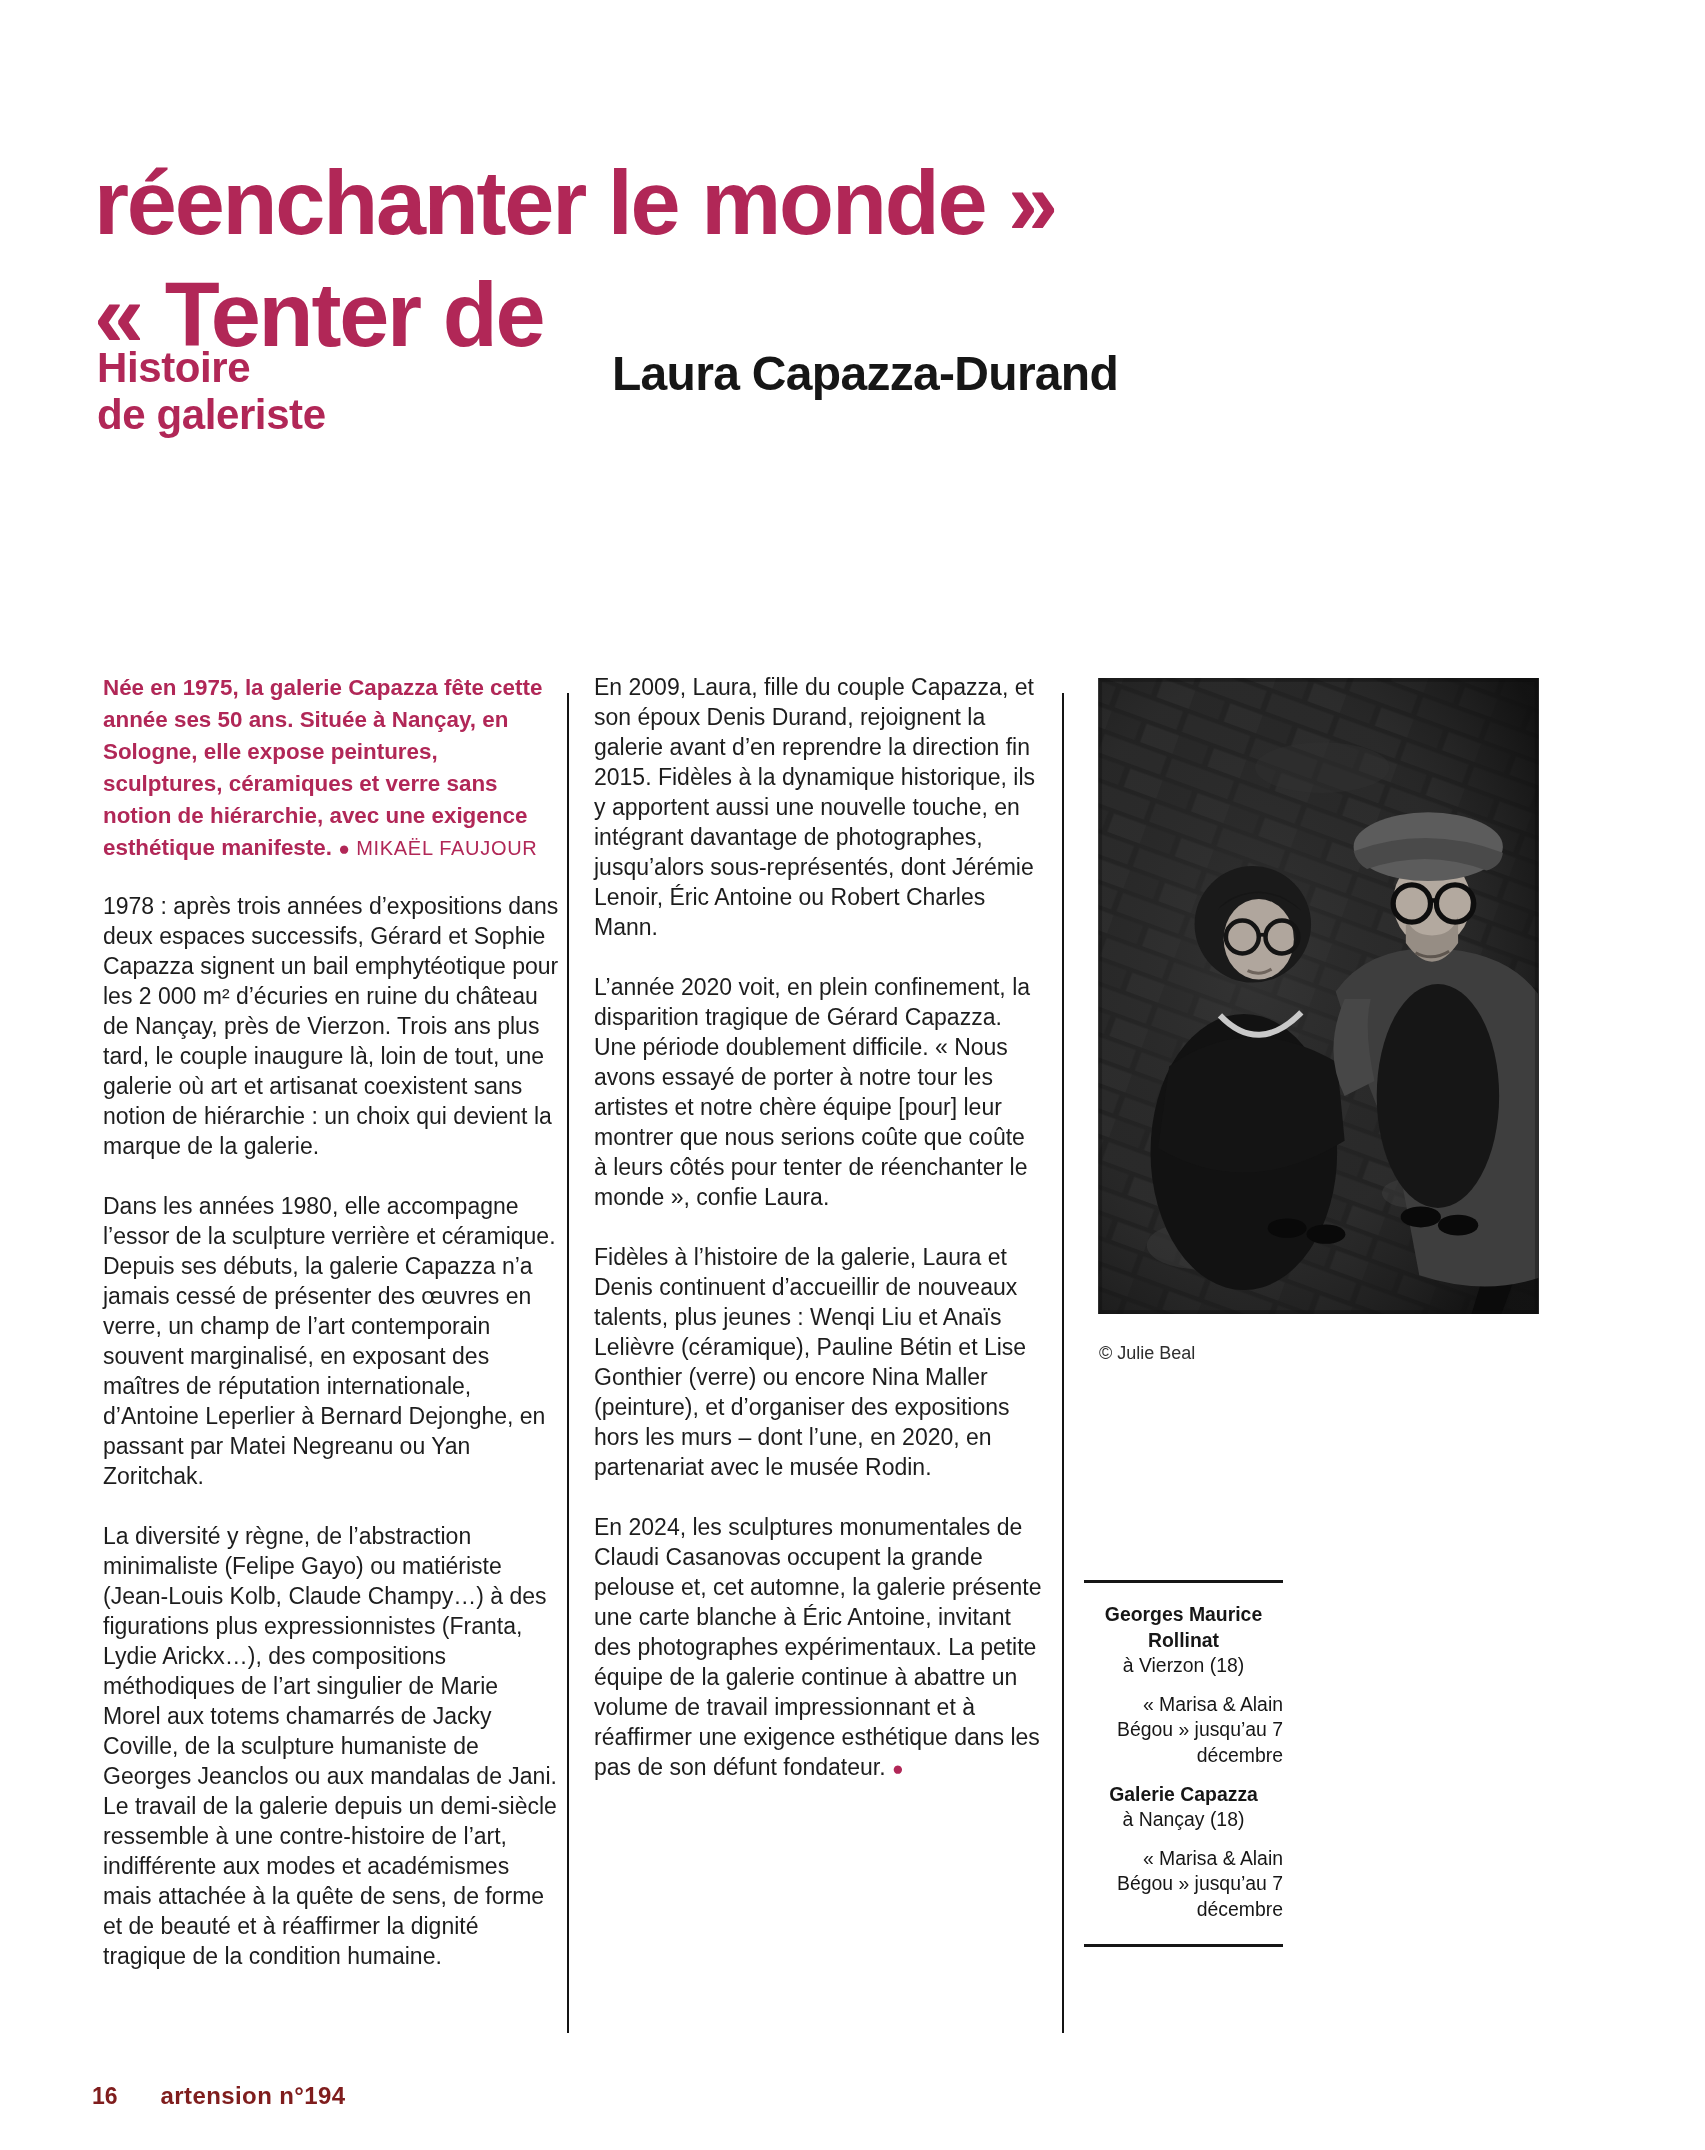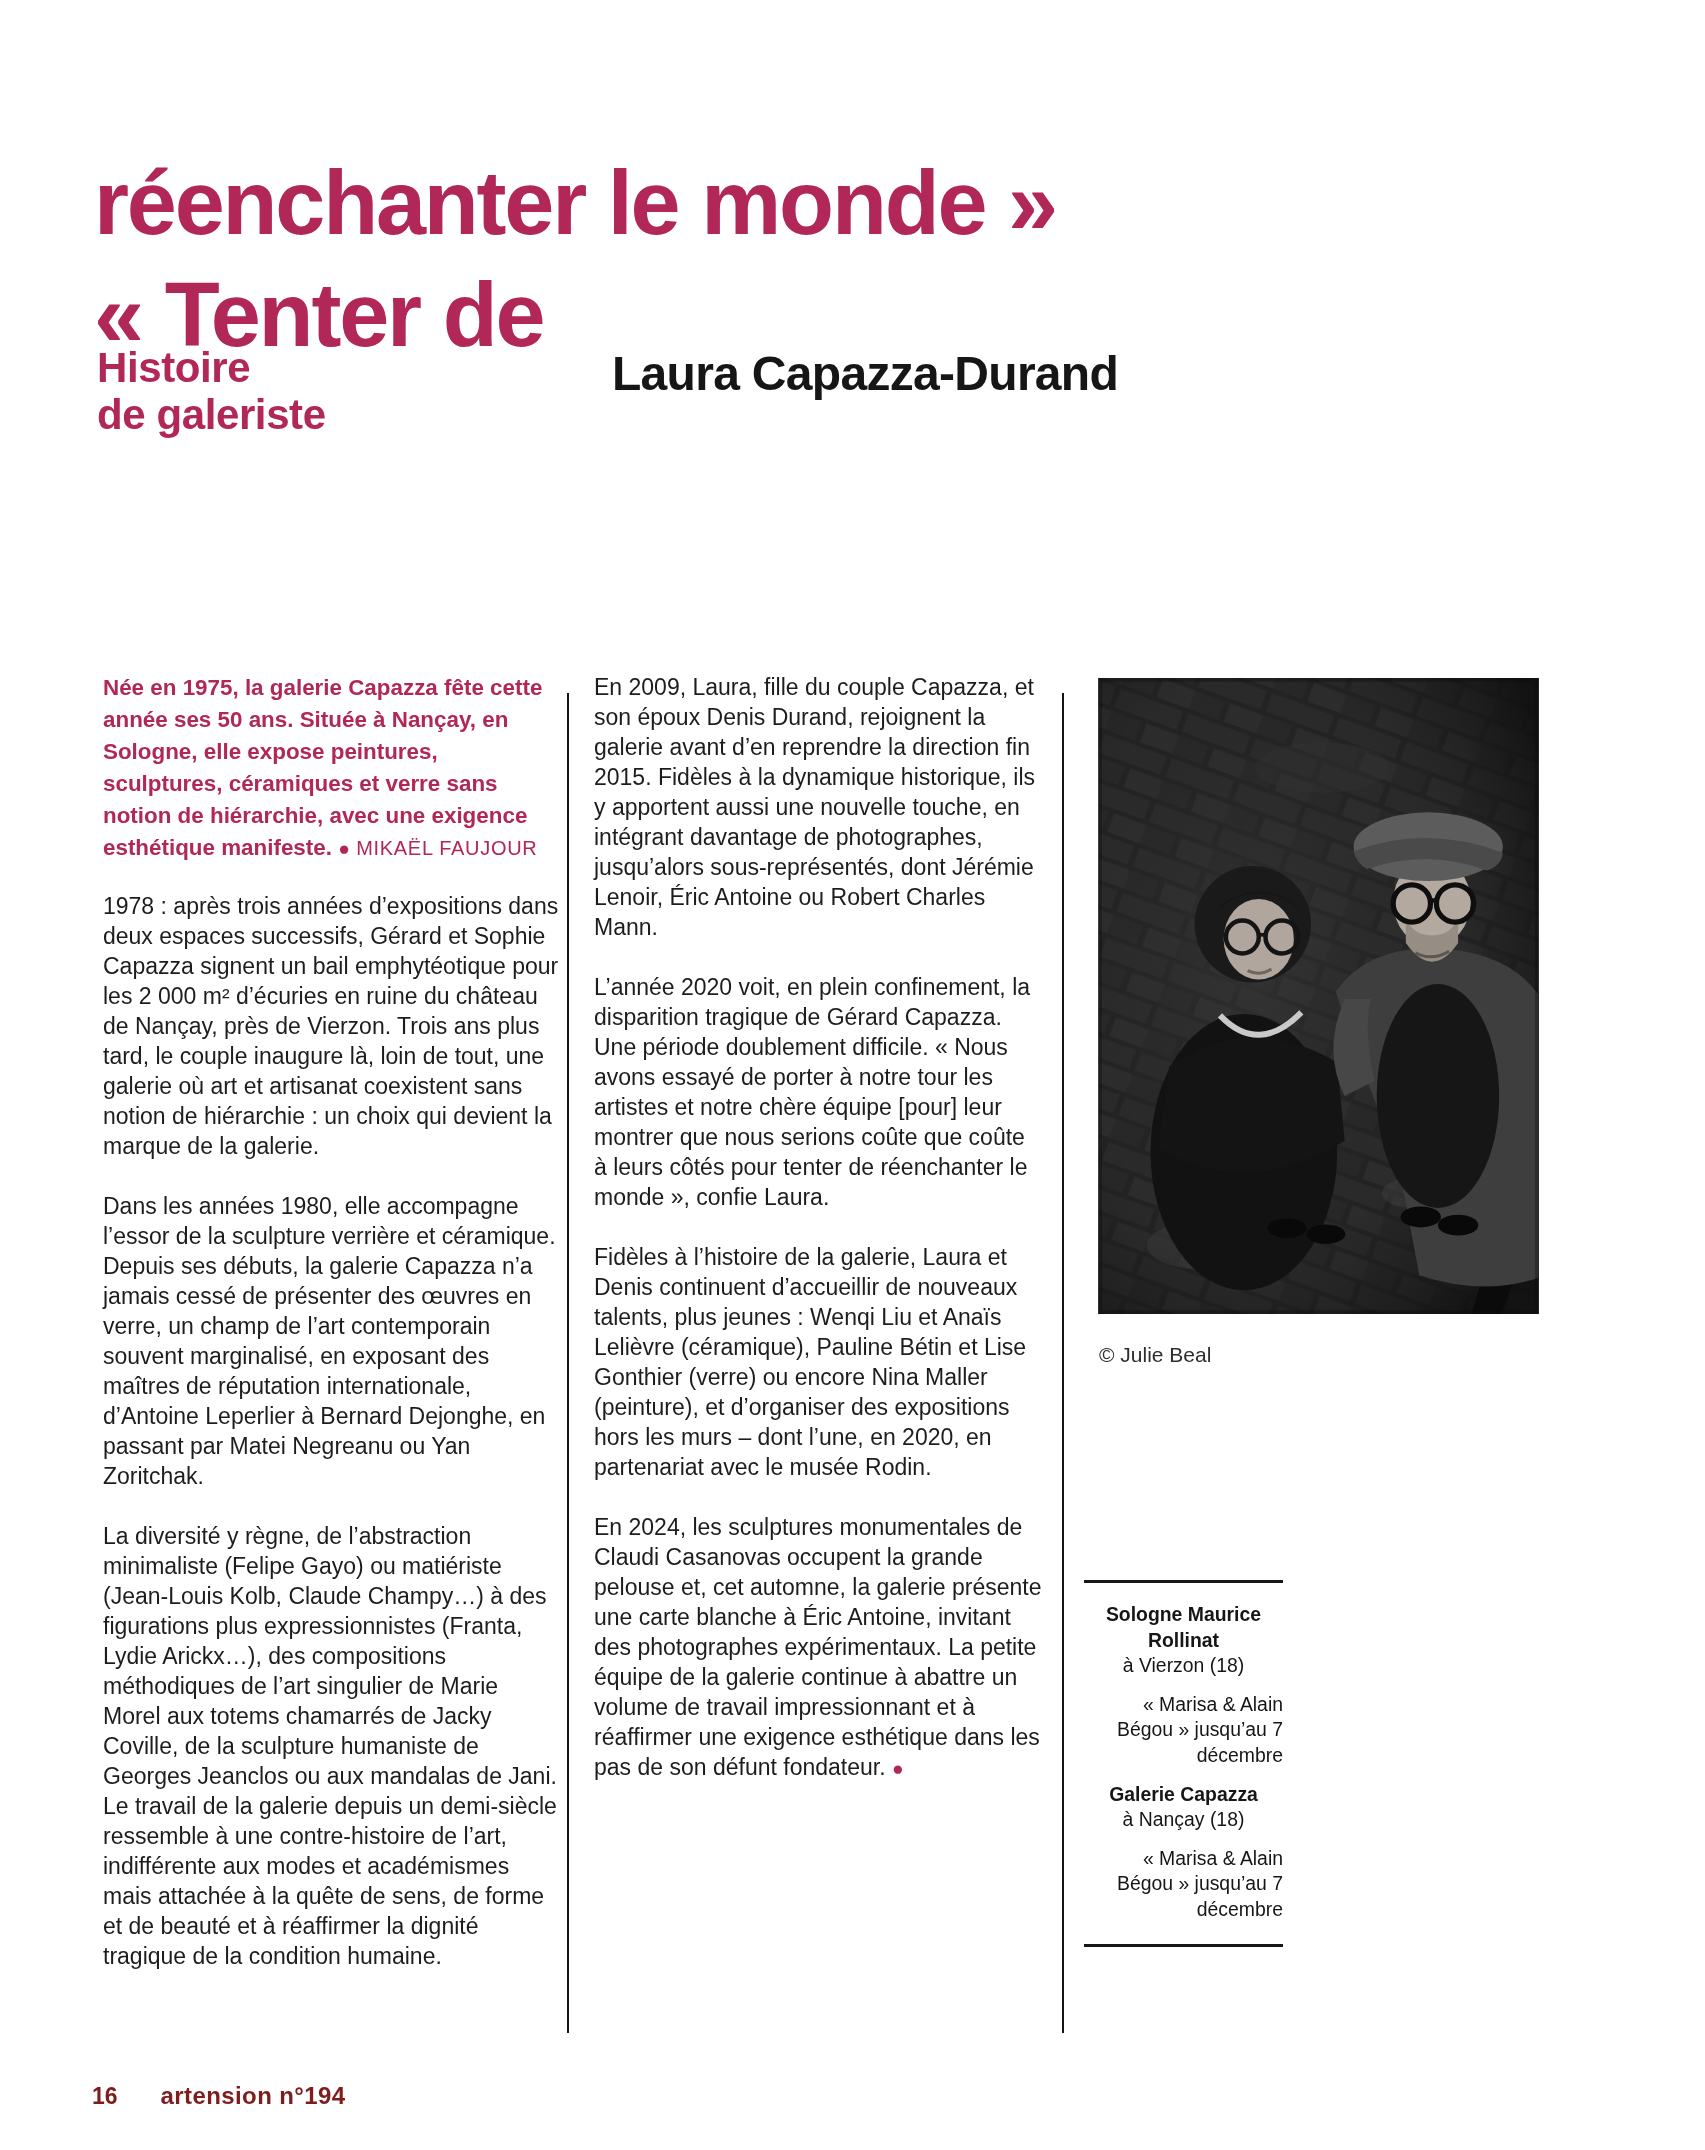--- a/index.html
+++ b/index.html
@@ -38,21 +38,21 @@
     margin:0 0 30px 0;font-size:23px;line-height:30px;color:#1d1d1d;
   }
   p.body:last-child{margin-bottom:0;}
   .endmark{color:#b12757;font-size:19.4px;}
   .vline{position:absolute;top:693px;width:1.5px;height:1340px;background:#141414;}
   .vline.v1{left:567px;}
   .vline.v2{left:1062px;}
   
   .photo{position:absolute;left:1098px;top:678px;width:441px;height:636px;}
   .credit{
-    position:absolute;left:1099px;top:1343px;font-size:21px;color:#2e2e2e;
+    position:absolute;left:1099px;top:1343px;font-size:18px;color:#2e2e2e;
   }
   
   .events{
     position:absolute;left:1084px;top:1580px;width:199px;
     border-top:3px solid #161616;border-bottom:3px solid #161616;
     padding:19.4px 0 22.4px 0;text-align:center;
     font-size:19.4px;line-height:25.4px;color:#161616;
   }
   .venue{margin-bottom:13.4px;}
   .venue:last-child{margin-bottom:0;}
@@ -151,21 +151,21 @@
     <ellipse cx="432" cy="722" rx="27" ry="14" fill="#090909"></ellipse>
     <ellipse cx="482" cy="733" rx="27" ry="14" fill="#090909"></ellipse>
 
     <rect width="590" height="852" fill="none" stroke="#0c0c0c" stroke-width="10" opacity="0.35"></rect>
   </svg>
 </div>
 <div class="credit">© Julie Beal</div>
 
 <div class="events">
   <div class="venue">
-    <div class="venue-name">Sologne Maurice Rollinat</div>
+    <div class="venue-name">Georges Maurice Rollinat</div>
     <div class="venue-loc">à Vierzon (18)</div>
     <div class="show">« Marisa &amp; Alain Bégou » jusqu’au 7 décembre</div>
   </div>
   <div class="venue">
     <div class="venue-name">Galerie Capazza</div>
     <div class="venue-loc">à Nançay (18)</div>
     <div class="show">« Marisa &amp; Alain Bégou » jusqu’au 7 décembre</div>
   </div>
 </div>
 

